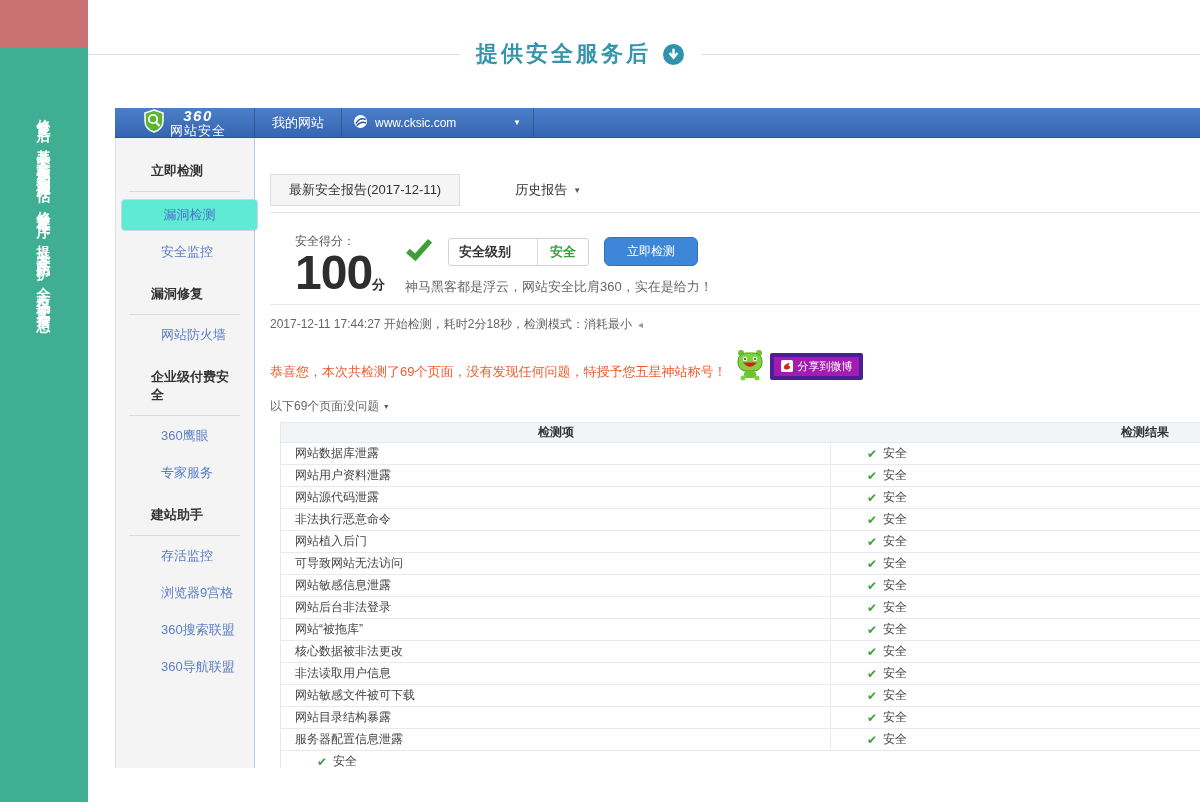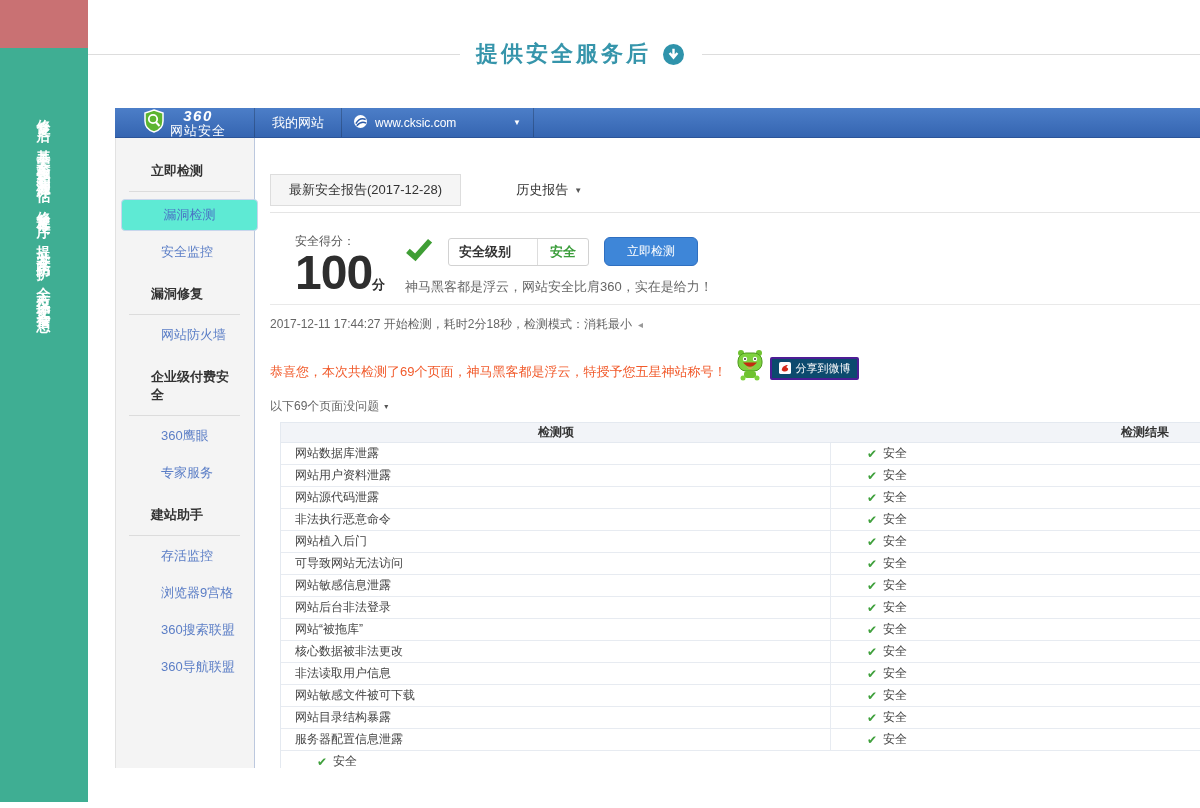--- a/index.html
+++ b/index.html
@@ -84,21 +84,21 @@
   .slogan { font-size:13px; color:#666; margin-top:12px; }
 
   .scan-info { font-size:12px; color:#666; margin-top:11px; }
   .collapse-arrow { color:#999; font-size:10px; margin-left:6px; cursor:pointer; }
 
   .congrats-row { display:flex; align-items:flex-end; margin-top:16px; gap:6px; }
   .congrats { font-size:13px; color:#f15a2b; padding-bottom:4px; }
   .mascot { margin-left:4px; }
   .share-btn {
     display:inline-flex; align-items:center; gap:4px; margin-bottom:5px;
-    background:#0c4a6e; border:2px solid #4c1d95; border-radius:2px;
+    background:#a21caf; border:4px solid #4c1d95; border-radius:2px;
     color:#fff; font-size:11px; padding:2px 7px; cursor:pointer; white-space:nowrap;
   }
 
   .pages-note { font-size:12px; color:#666; margin-top:13px; display:flex; align-items:center; gap:5px; cursor:pointer; }
 
   .rtable { width:1180px; margin:7px 0 0 10px; border:1px solid #e4e9f0; border-bottom:none; }
   .thead { display:flex; align-items:center; height:20px; background:#f2f4f8; border-bottom:1px solid #e4e9f0; font-size:12px; font-weight:bold; color:#333; }
   .th-item { width:550px; text-align:center; }
   .th-result { flex:1; text-align:center; }
   .trow { display:flex; align-items:stretch; height:22px; border-bottom:1px solid #e7ebf1; font-size:12px; color:#444; }
@@ -171,21 +171,21 @@
         <div class="side-header">建站助手</div>
         <div class="side-link">存活监控</div>
         <div class="side-link">浏览器9宫格</div>
         <div class="side-link">360搜索联盟</div>
         <div class="side-link">360导航联盟</div>
       </aside>
 
     <main class="content">
 
       <div class="tabs-row">
-        <div class="tab-latest">最新安全报告(2017-12-28)</div>
+        <div class="tab-latest">最新安全报告(2017-12-11)</div>
         <div class="tab-history">
           <span>历史报告</span>
           <span class="caret-sm">▼</span>
         </div>
       </div>
       <div class="divider"></div>
 
       <div class="score-section">
         <div class="score-left">
           <div class="score-label">安全得分：</div>
@@ -208,21 +208,21 @@
         </div>
       </div>
 
       <div class="divider2"></div>
 
       <div class="scan-info">
         <span>2017-12-11 17:44:27 开始检测，耗时2分18秒，检测模式：消耗最小</span><span class="collapse-arrow">◂</span>
       </div>
 
       <div class="congrats-row">
-        <span class="congrats">恭喜您，本次共检测了69个页面，神马黑客都是浮云，特授予您五星神站称号！</span>
+        <span class="congrats">恭喜您，本次共检测了69个页面，没有发现任何问题，特授予您五星神站称号！</span>
         <span class="mascot">
           <svg width="28" height="32" viewBox="0 0 28 32">
             <circle cx="5" cy="4" r="3" fill="#6fc230"></circle>
               <circle cx="23" cy="4" r="3" fill="#6fc230"></circle>
             <rect x="2" y="4" width="24" height="18" rx="8" fill="#7ed13f" stroke="#4e9a1f"></rect>
             <circle cx="9" cy="10" r="2.2" fill="#fff"></circle>
               <circle cx="19" cy="10" r="2.2" fill="#fff"></circle>
             <circle cx="9" cy="10" r="1" fill="#333"></circle>
               <circle cx="19" cy="10" r="1" fill="#333"></circle>
             <path d="M7 13.5 Q14 22 21 13.5 Z" fill="#c42a12"></path>

